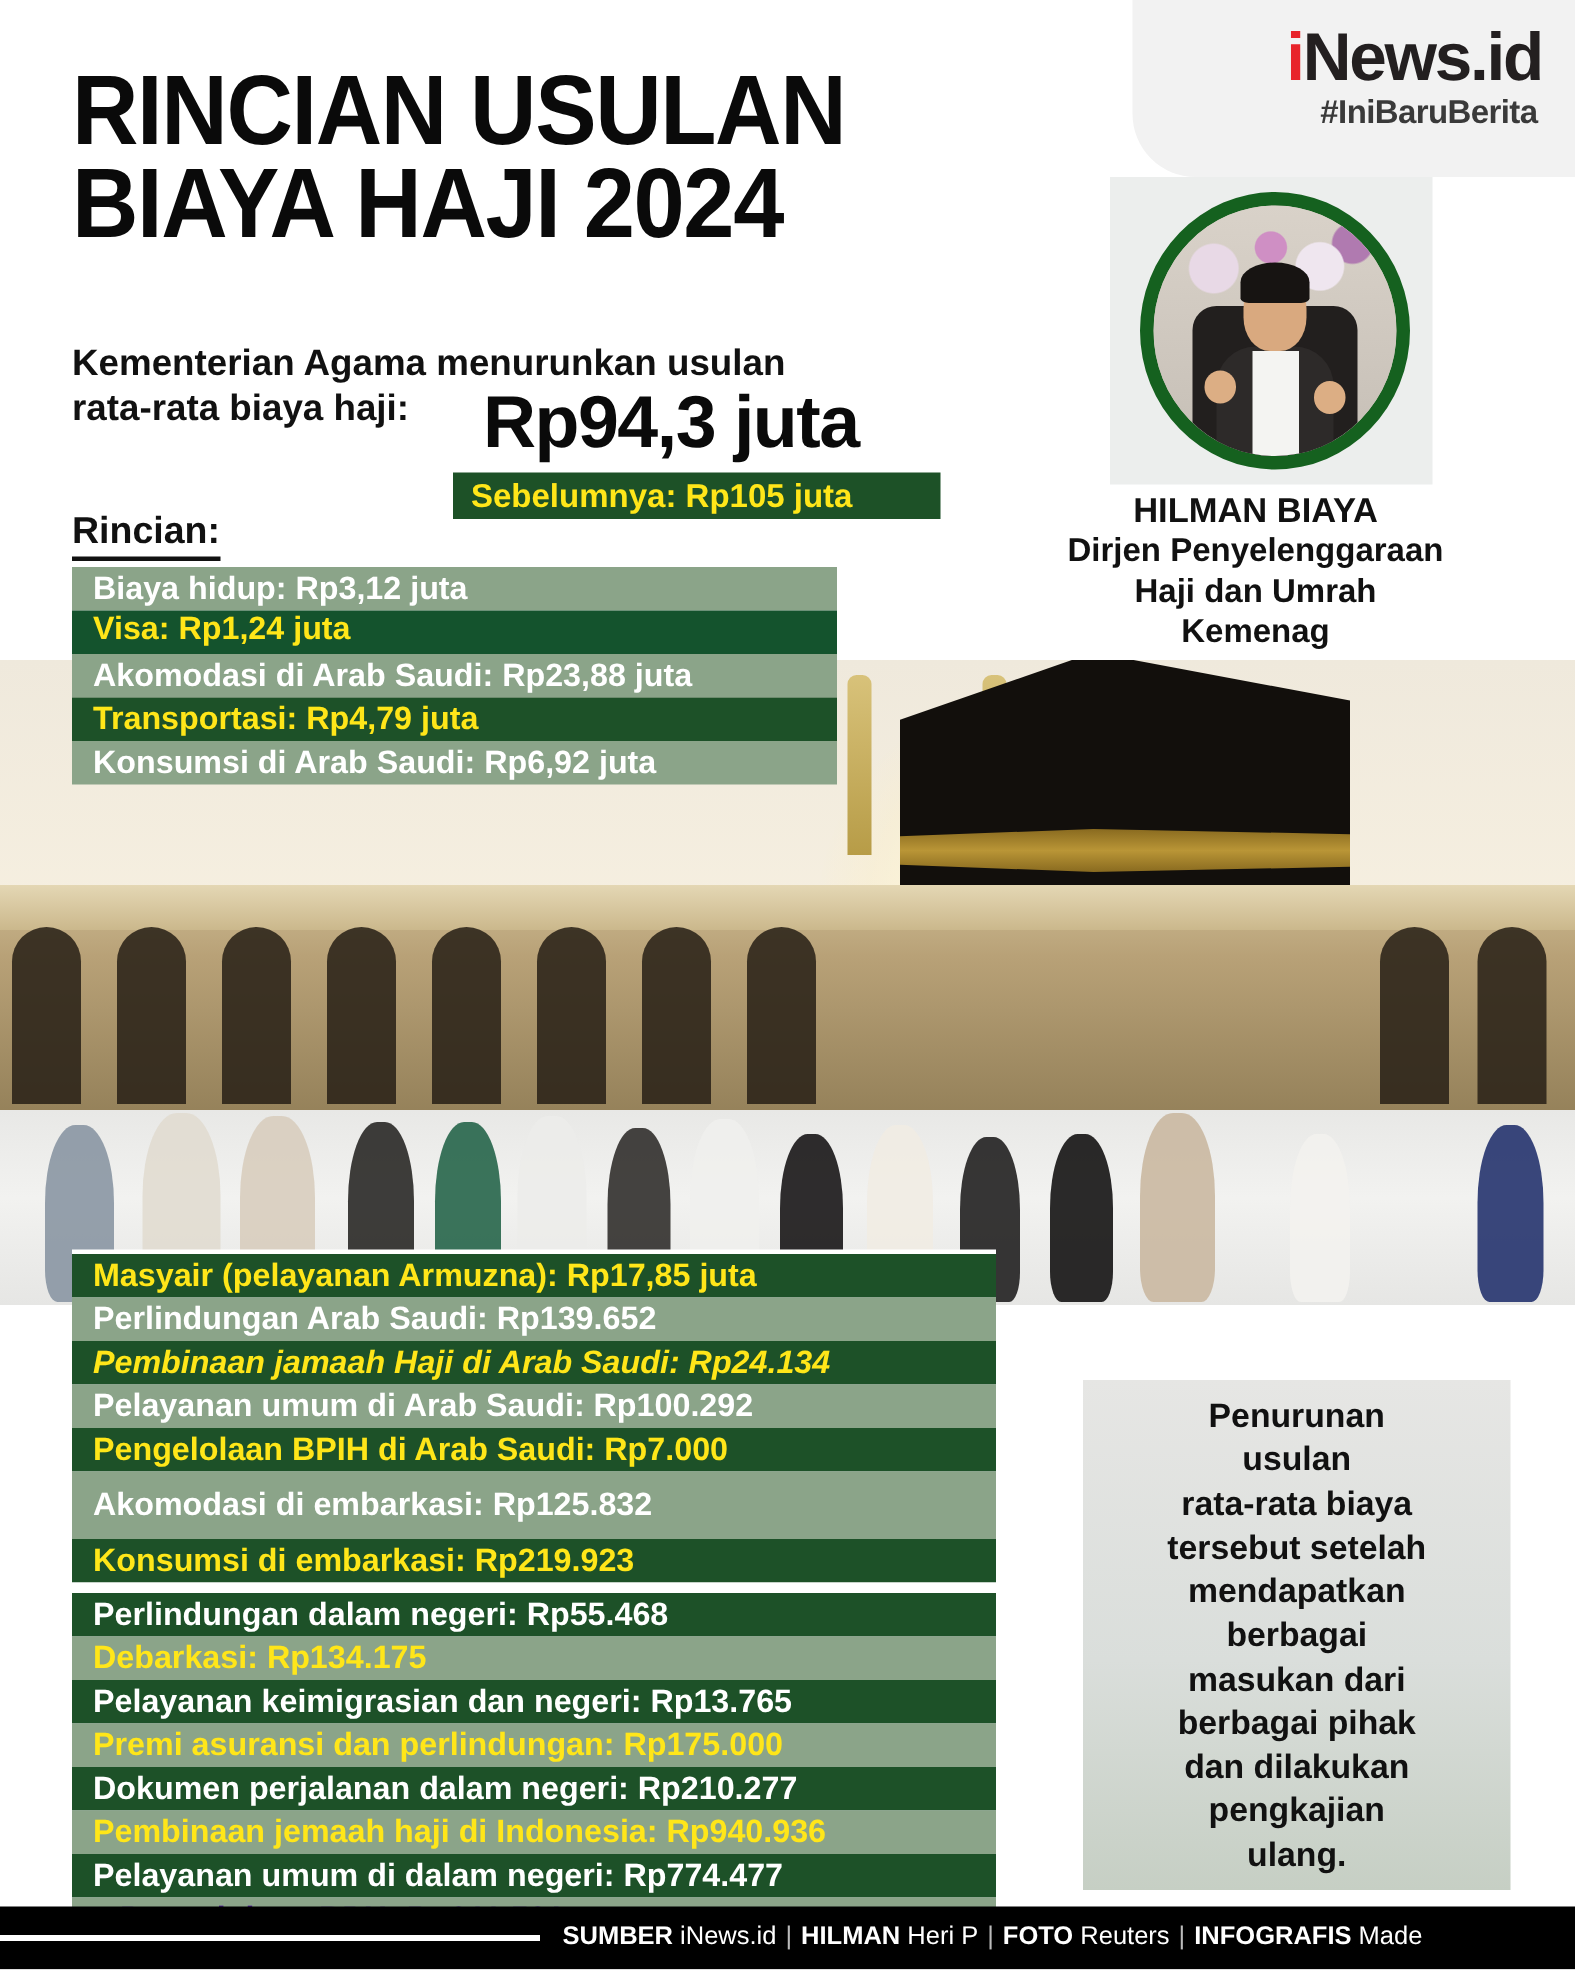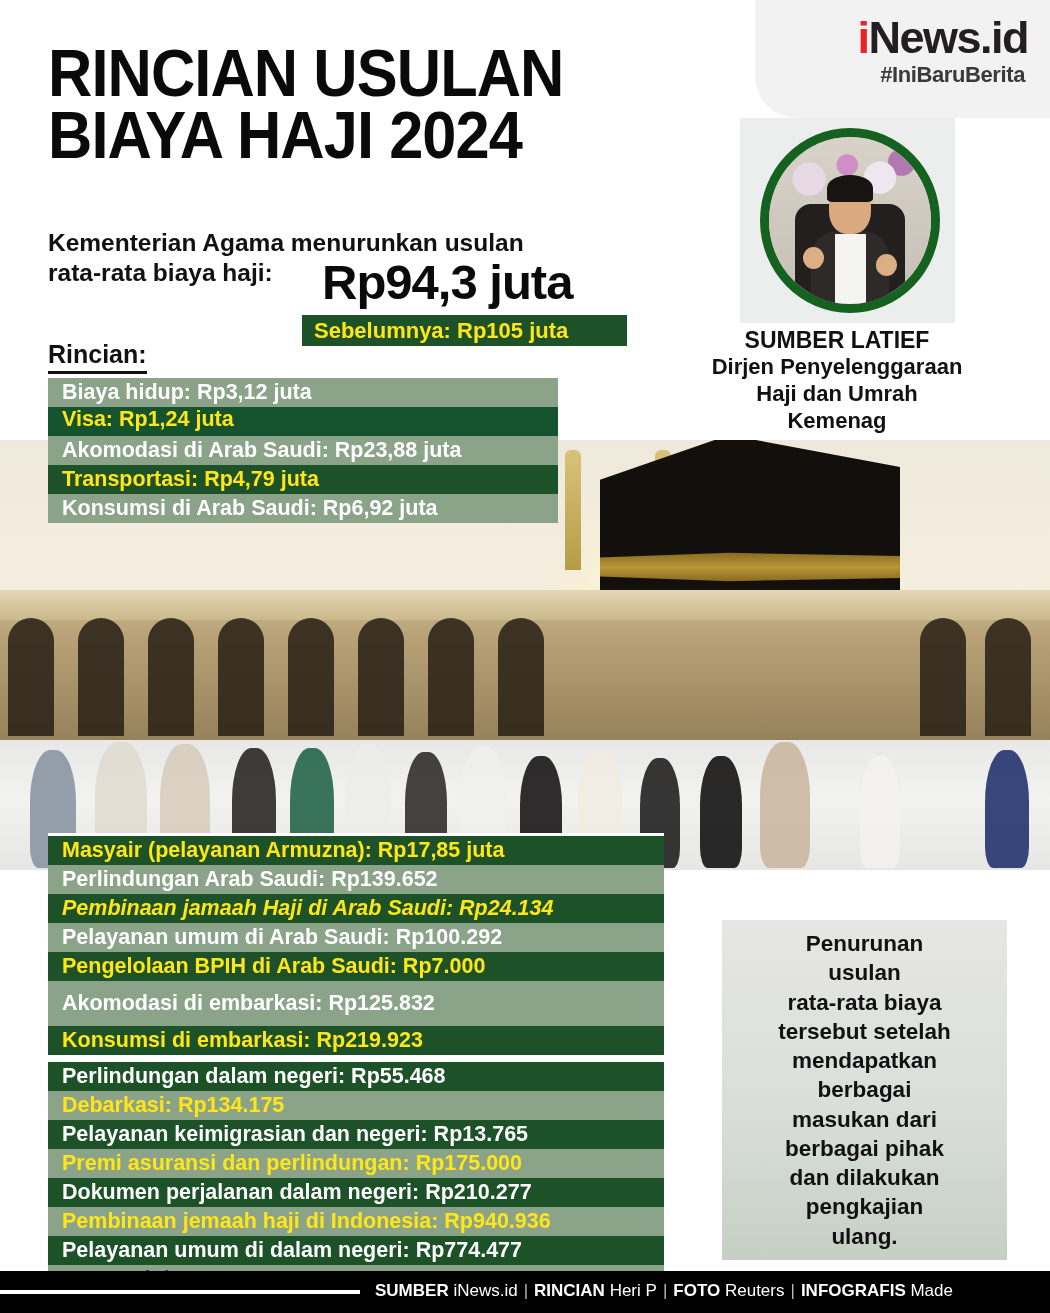--- a/index.html
+++ b/index.html
@@ -162,21 +162,21 @@
     <div class="p-flowers"></div>
     <div class="p-chair"></div>
     <div class="p-body"></div>
     <div class="p-shirt"></div>
     <div class="p-head"></div>
     <div class="p-hair"></div>
     <div class="p-hand" style="left:21%;top:66%;"></div>
     <div class="p-hand" style="left:66%;top:70%;"></div>
   </div>
   <div class="caption">
-    <div class="nm">SUMBER LATIEF</div>
+    <div class="nm">HILMAN BIAYA</div>
     <div style="white-space:pre-line;">Dirjen Penyelenggaraan
 Haji dan Umrah
 Kemenag</div>
   </div>
 
   <div class="rincian">Rincian:</div>
 
   <div class="list" id="list-top">
       <div class="row" style="background: rgb(139, 164, 137); height: 29px; display: flex; align-items: center;">
         <span style="color: rgb(255, 255, 255); font-size: 21.5px; font-weight: bold; padding-left: 14px; white-space: nowrap;">Biaya hidup: Rp3,12 juta</span>
@@ -257,16 +257,16 @@
 berbagai
 masukan dari
 berbagai pihak
 dan dilakukan
 pengkajian
 ulang.</p>
   </div>
 
   <div class="footer">
     <div class="rule"></div>
-    <div class="credits" id="footer-credits"><b>SUMBER</b><span> iNews.id</span><span class="sep">|</span><b>RINCIAN</b><span> Heri P</span><span class="sep">|</span><b>FOTO</b><span> Reuters</span><span class="sep">|</span><b>INFOGRAFIS</b><span> Made</span></div>
+    <div class="credits" id="footer-credits"><b>SUMBER</b><span> iNews.id</span><span class="sep">|</span><b>HILMAN</b><span> Heri P</span><span class="sep">|</span><b>FOTO</b><span> Reuters</span><span class="sep">|</span><b>INFOGRAFIS</b><span> Made</span></div>
   </div>
 
 </div>
 
 </body></html>

